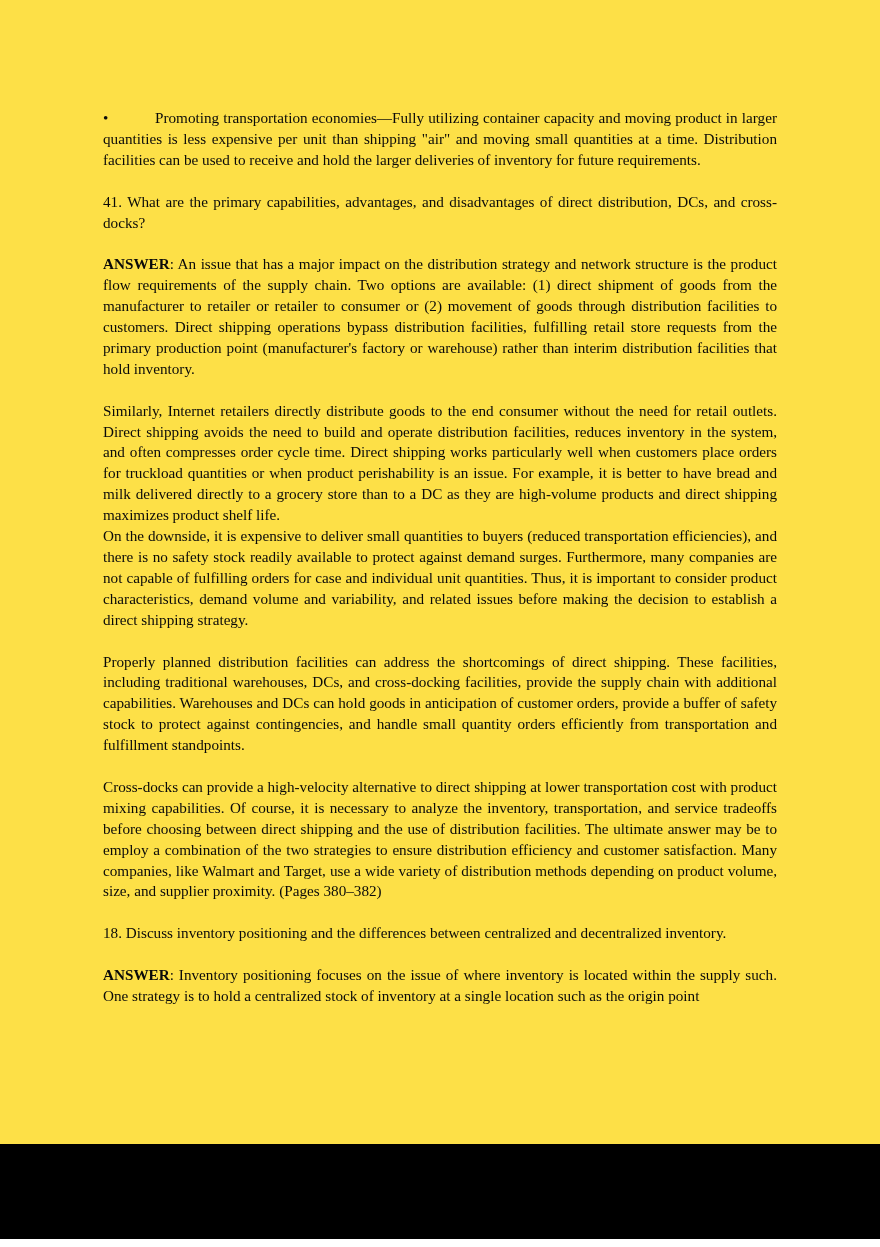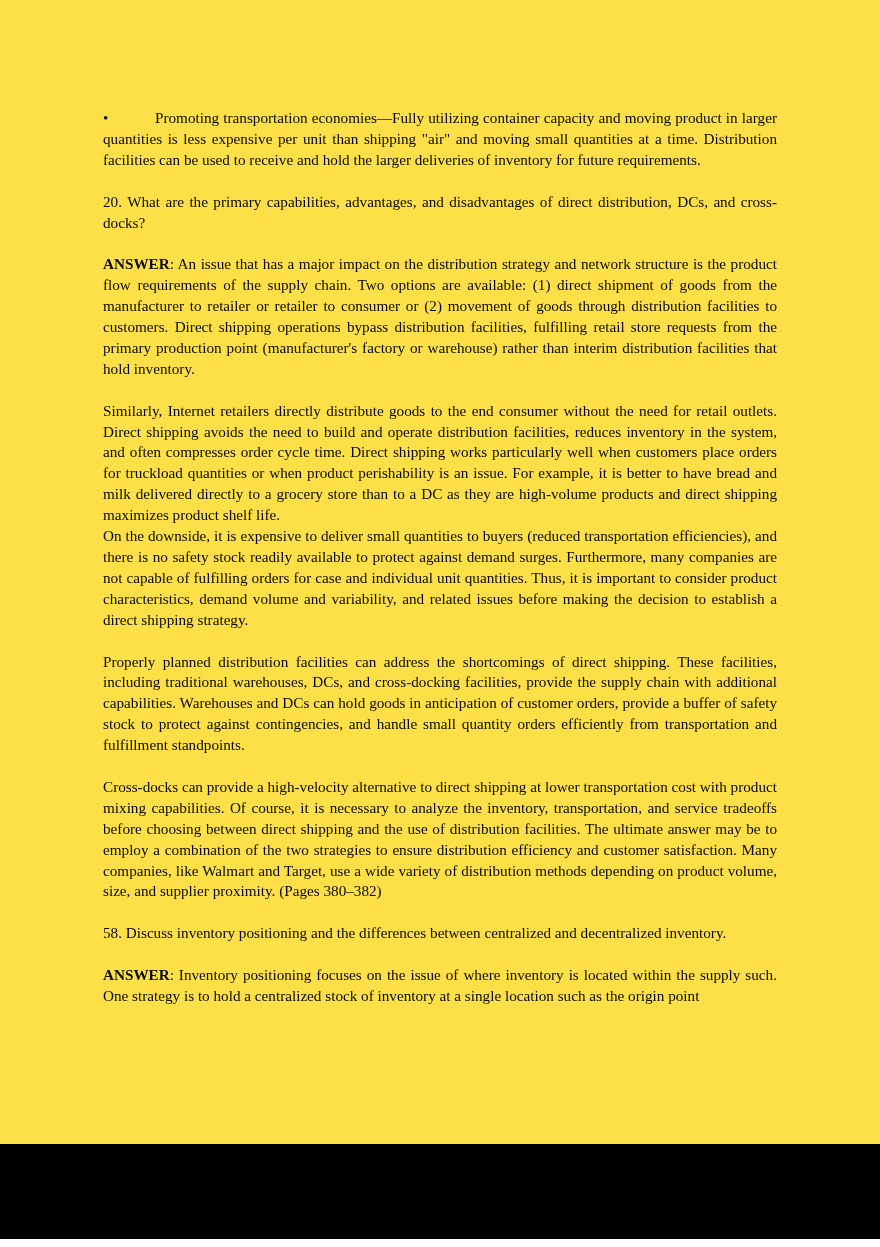--- a/index.html
+++ b/index.html
@@ -60,33 +60,33 @@
 </style>
 </head>
 <body>
 
 <div class="page">
 
   <div class="content">
 
     <p class="bullet-para"><span class="bullet-glyph">•</span><span>Promoting transportation economies—Fully utilizing container capacity and moving product in larger quantities is less expensive per unit than shipping "air" and moving small quantities at a time. Distribution facilities can be used to receive and hold the larger deliveries of inventory for future requirements.</span></p>
 
-    <p class="para gap-before">20. What are the primary capabilities, advantages, and disadvantages of direct distribution, DCs, and cross-docks?</p>
+    <p class="para gap-before">41. What are the primary capabilities, advantages, and disadvantages of direct distribution, DCs, and cross-docks?</p>
 
     <p class="para gap-before"><span class="answer-label">ANSWER</span><span>: An issue that has a major impact on the distribution strategy and network structure is the product flow requirements of the supply chain. Two options are available: (1) direct shipment of goods from the manufacturer to retailer or retailer to consumer or (2) movement of goods through distribution facilities to customers. Direct shipping operations bypass distribution facilities, fulfilling retail store requests from the primary production point (manufacturer's factory or warehouse) rather than interim distribution facilities that hold inventory.</span></p>
 
     <p class="para gap-before">Similarly, Internet retailers directly distribute goods to the end consumer without the need for retail outlets. Direct shipping avoids the need to build and operate distribution facilities, reduces inventory in the system, and often compresses order cycle time. Direct shipping works particularly well when customers place orders for truckload quantities or when product perishability is an issue. For example, it is better to have bread and milk delivered directly to a grocery store than to a DC as they are high-volume products and direct shipping maximizes product shelf life.</p>
 
     <p class="para">On the downside, it is expensive to deliver small quantities to buyers (reduced transportation efficiencies), and there is no safety stock readily available to protect against demand surges. Furthermore, many companies are not capable of fulfilling orders for case and individual unit quantities. Thus, it is important to consider product characteristics, demand volume and variability, and related issues before making the decision to establish a direct shipping strategy.</p>
 
     <p class="para gap-before">Properly planned distribution facilities can address the shortcomings of direct shipping. These facilities, including traditional warehouses, DCs, and cross-docking facilities, provide the supply chain with additional capabilities. Warehouses and DCs can hold goods in anticipation of customer orders, provide a buffer of safety stock to protect against contingencies, and handle small quantity orders efficiently from transportation and fulfillment standpoints.</p>
 
     <p class="para gap-before">Cross-docks can provide a high-velocity alternative to direct shipping at lower transportation cost with product mixing capabilities. Of course, it is necessary to analyze the inventory, transportation, and service tradeoffs before choosing between direct shipping and the use of distribution facilities. The ultimate answer may be to employ a combination of the two strategies to ensure distribution efficiency and customer satisfaction. Many companies, like Walmart and Target, use a wide variety of distribution methods depending on product volume, size, and supplier proximity. (Pages 380–382)</p>
 
-    <p class="para gap-before">58. Discuss inventory positioning and the differences between centralized and decentralized inventory.</p>
+    <p class="para gap-before">18. Discuss inventory positioning and the differences between centralized and decentralized inventory.</p>
 
     <p class="para gap-before"><span class="answer-label">ANSWER</span><span>: Inventory positioning focuses on the issue of where inventory is located within the supply such. One strategy is to hold a centralized stock of inventory at a single location such as the origin point</span></p>
 
   </div>
 
   <div class="black-band"></div>
 
 </div>
 
 </body></html>

